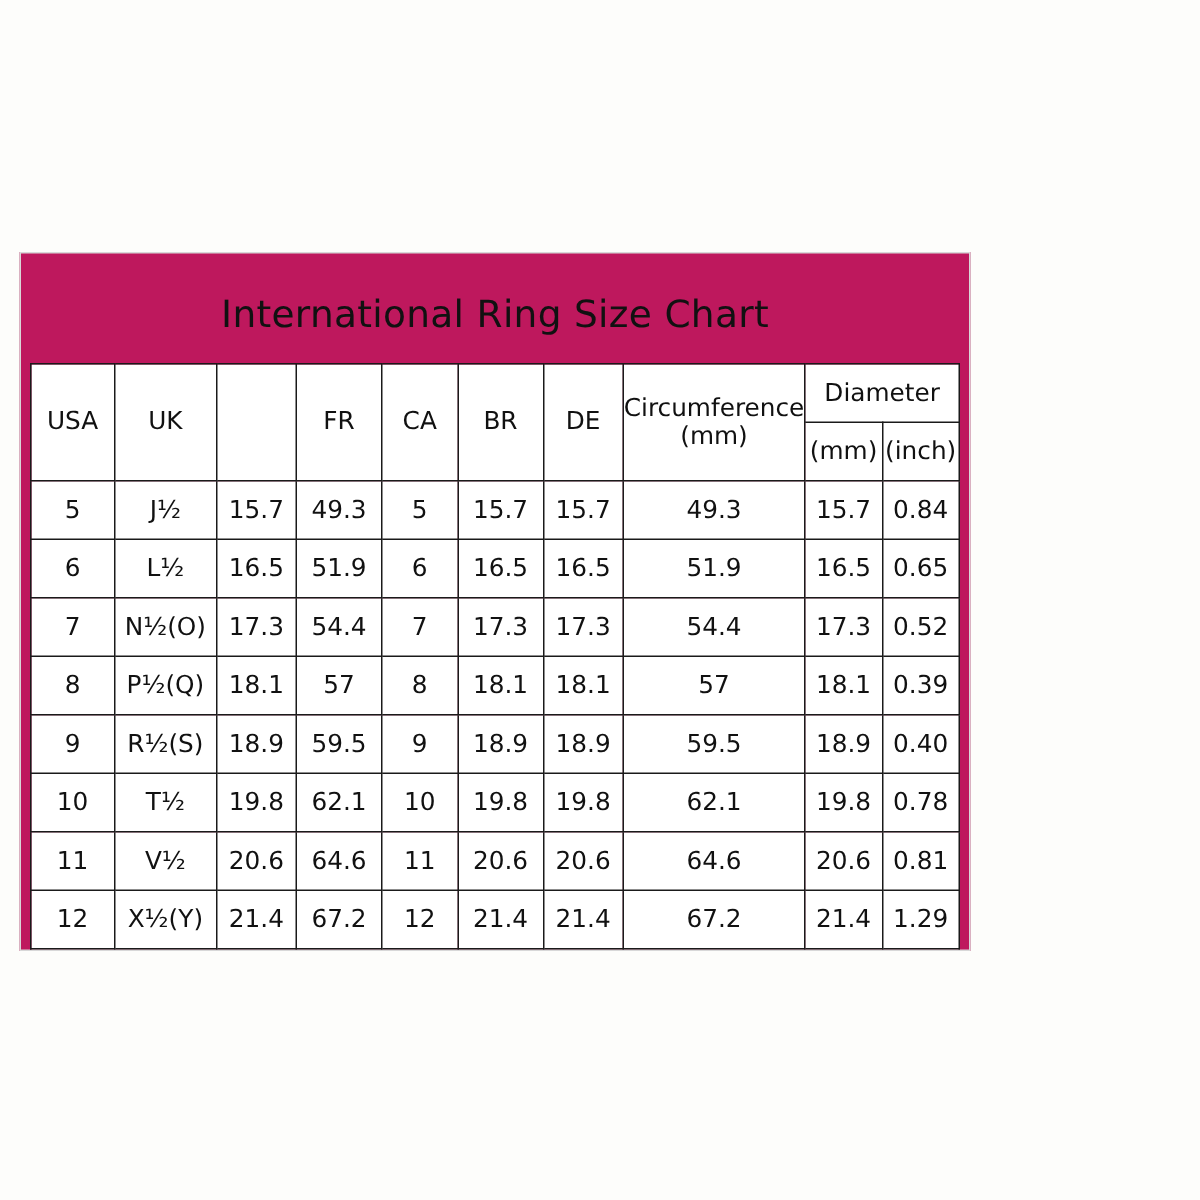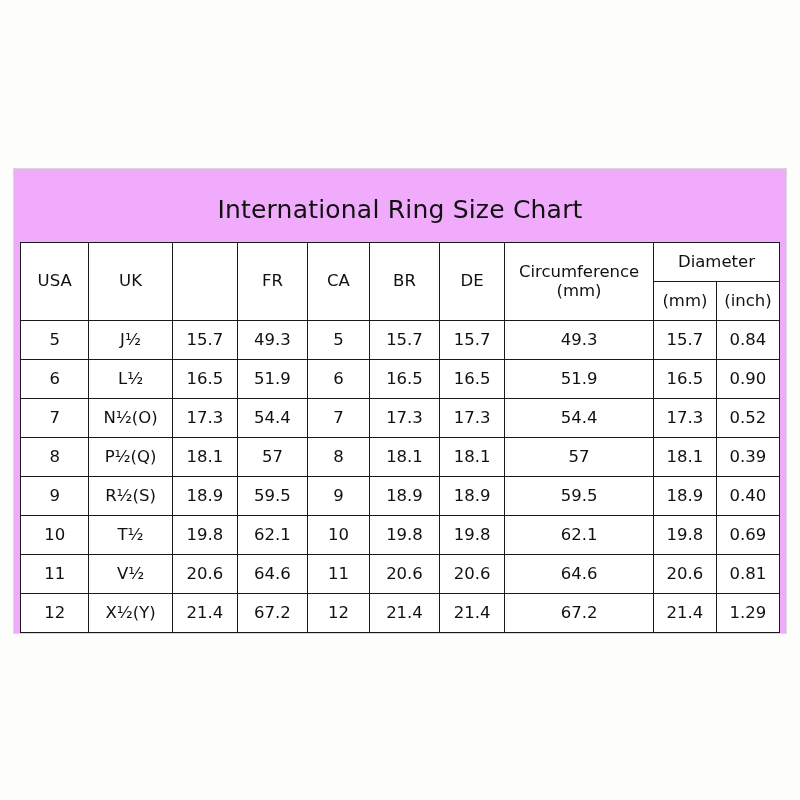--- a/index.html
+++ b/index.html
@@ -17,23 +17,23 @@
   #page {
     position: relative;
     width: 800px;
     height: 800px;
     background: #fdfdfb;
   }
   .chart-frame {
     position: absolute;
     left: 13px;
     top: 168px;
-    width: 774px;
+    width: 634px;
     height: 466px;
-    background: #f0abfc;
+    background: #be185d;
     border: 1px solid #d8d8d8;
     box-sizing: border-box;
     padding: 6px;
   }
   .chart-inner {
     width: 100%;
     height: 100%;
     box-sizing: border-box;
     display: flex;
     flex-direction: column;
@@ -146,21 +146,21 @@
           <tr>
             <td>6</td>
             <td>L½</td>
             <td>16.5</td>
             <td>51.9</td>
             <td>6</td>
             <td>16.5</td>
             <td>16.5</td>
             <td>51.9</td>
             <td>16.5</td>
-            <td>0.90</td>
+            <td>0.65</td>
           </tr>
           <tr>
             <td>7</td>
             <td>N½(O)</td>
             <td>17.3</td>
             <td>54.4</td>
             <td>7</td>
             <td>17.3</td>
             <td>17.3</td>
             <td>54.4</td>
@@ -194,21 +194,21 @@
           <tr>
             <td>10</td>
             <td>T½</td>
             <td>19.8</td>
             <td>62.1</td>
             <td>10</td>
             <td>19.8</td>
             <td>19.8</td>
             <td>62.1</td>
             <td>19.8</td>
-            <td>0.69</td>
+            <td>0.78</td>
           </tr>
           <tr>
             <td>11</td>
             <td>V½</td>
             <td>20.6</td>
             <td>64.6</td>
             <td>11</td>
             <td>20.6</td>
             <td>20.6</td>
             <td>64.6</td>

